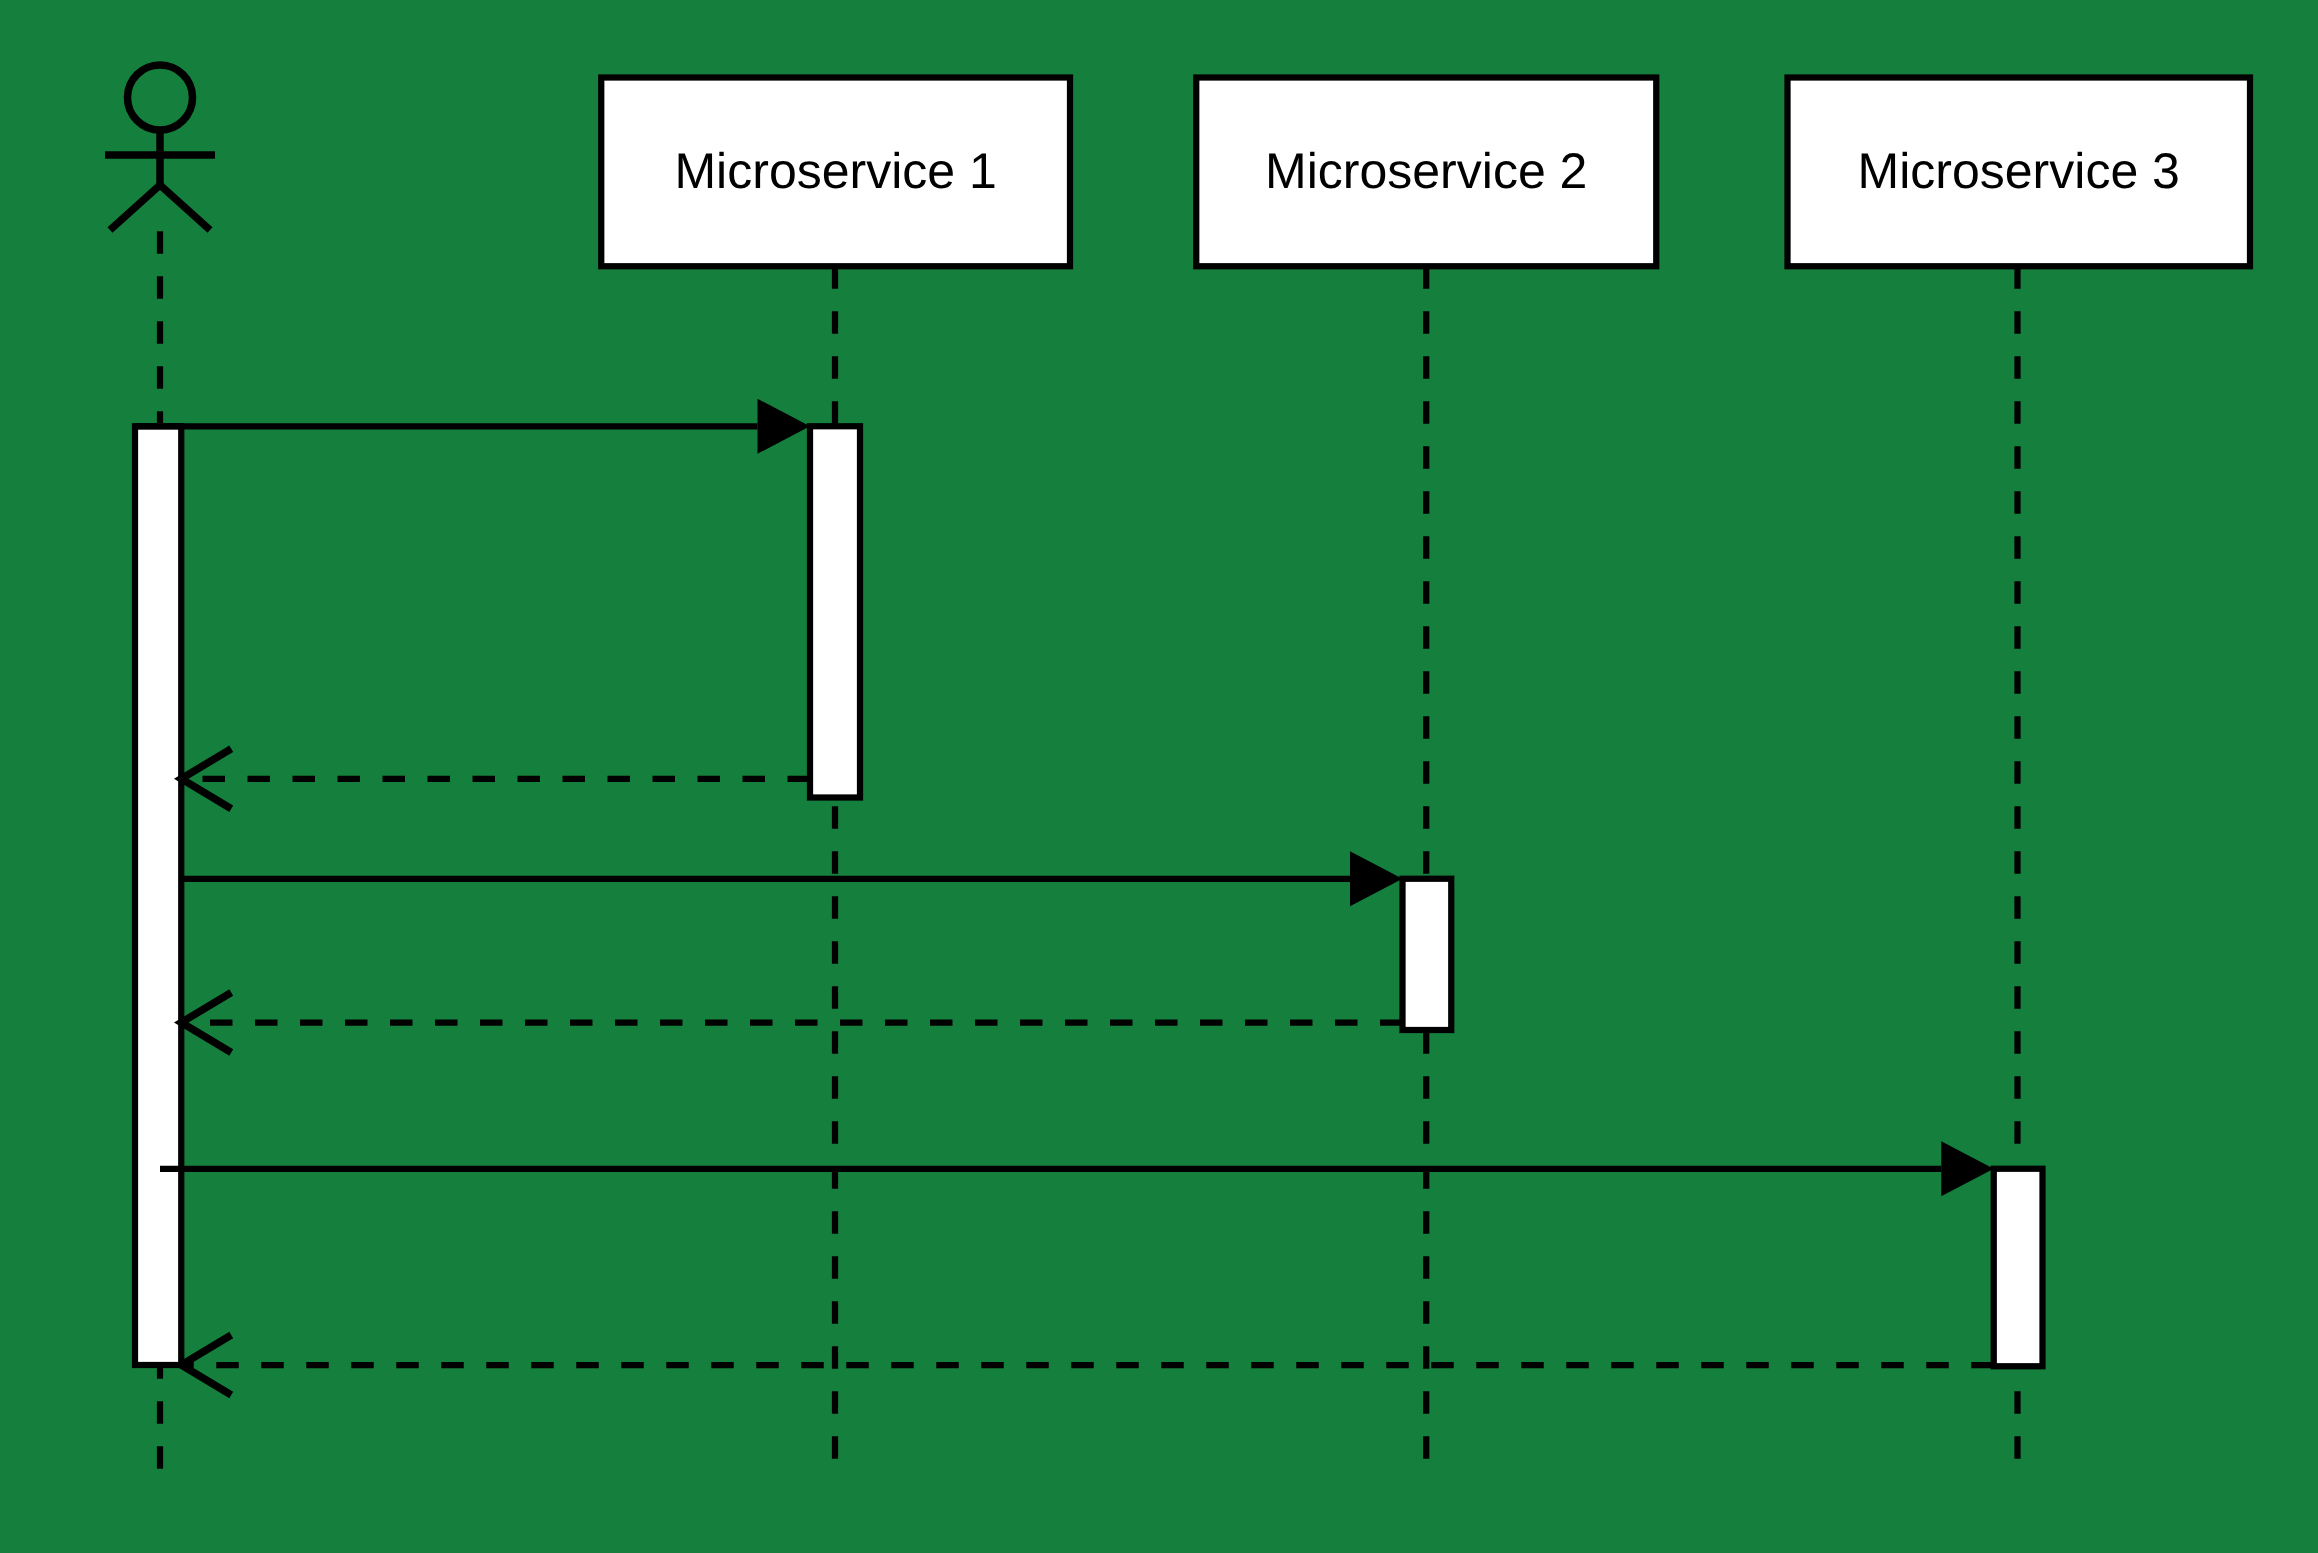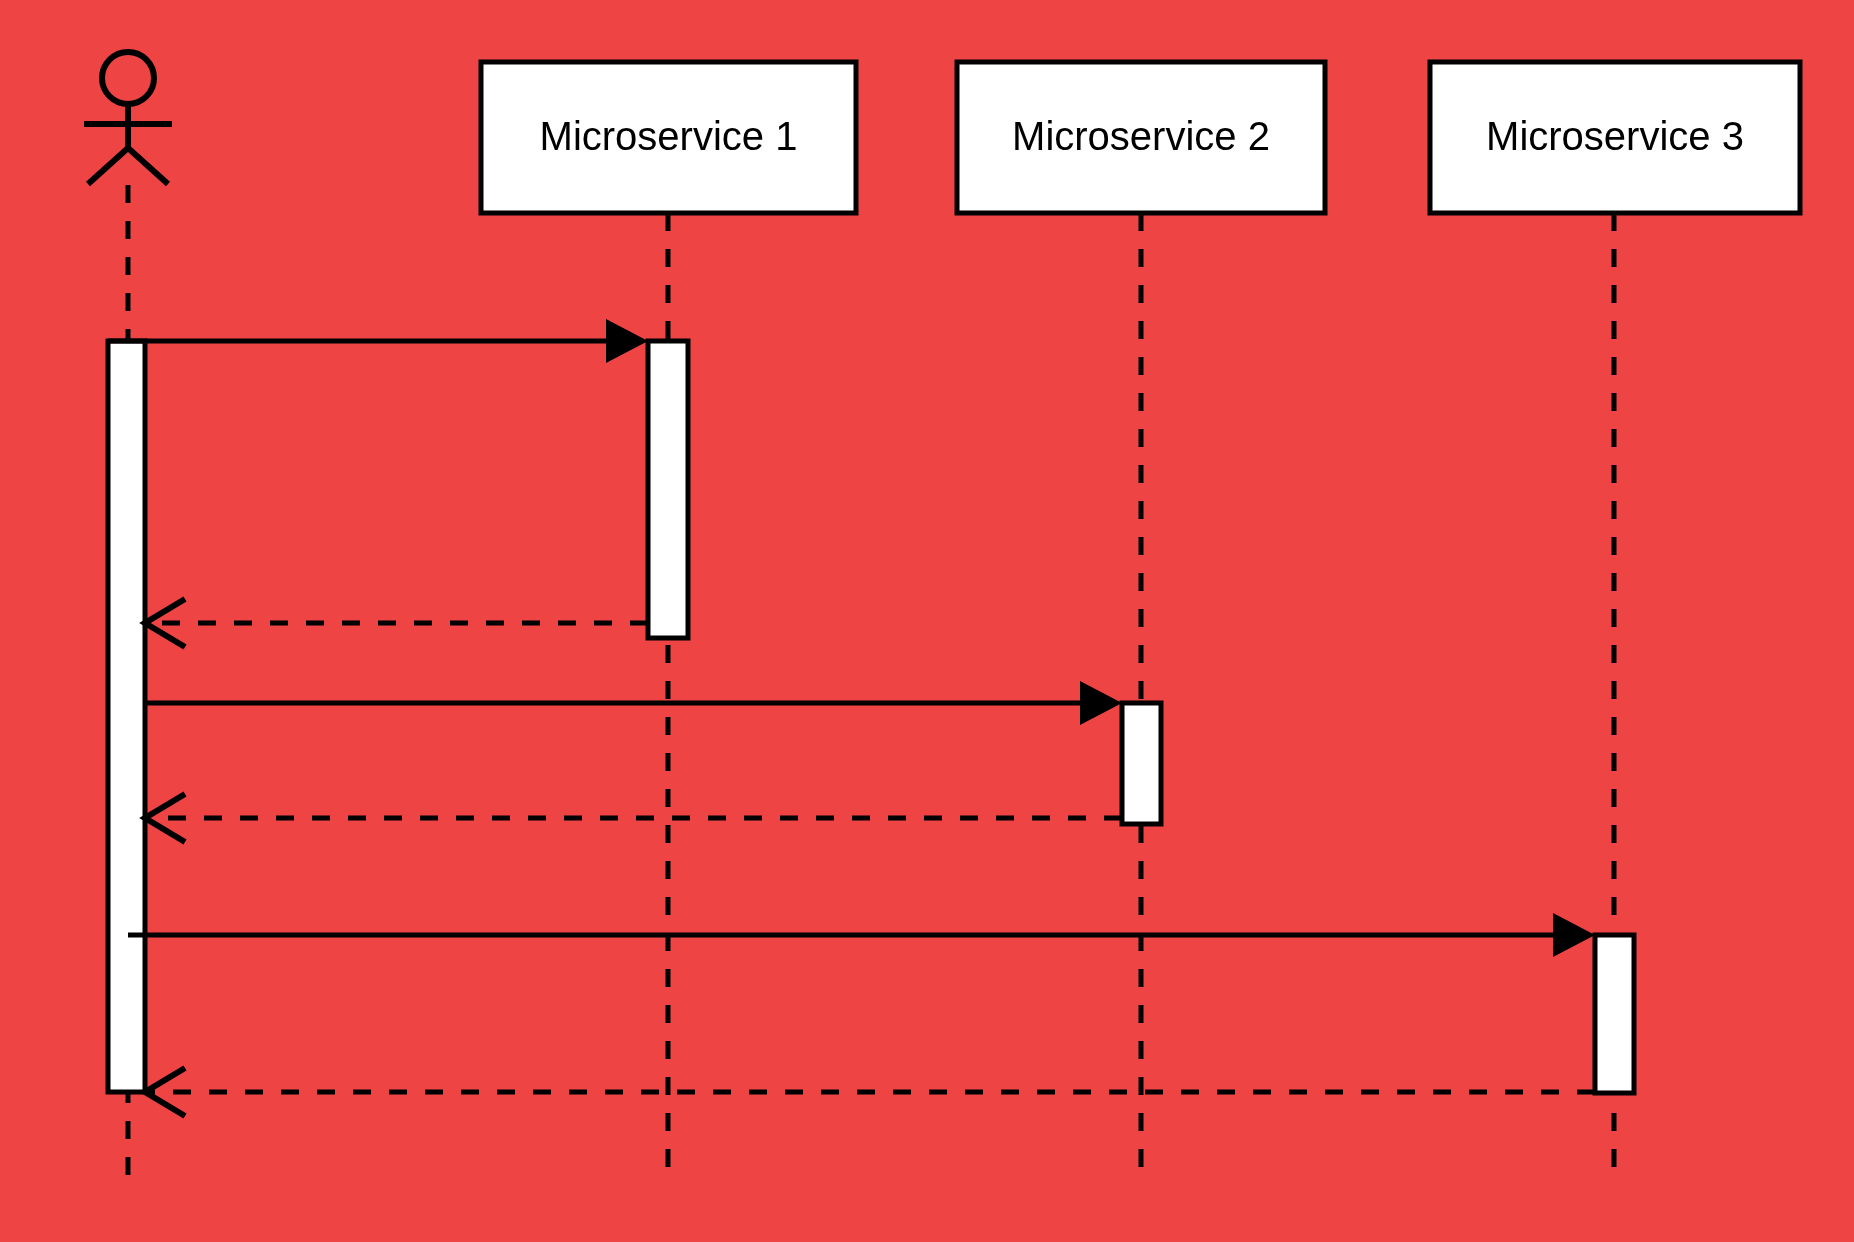--- a/index.html
+++ b/index.html
@@ -7,21 +7,21 @@
     padding: 0;
     background: #ffffff;
   }
   body {
     font-family: "Liberation Sans", sans-serif;
   }
   #diagram-root {
     position: relative;
     width: 1854px;
     height: 1242px;
-    background: #ef4444;
+    background: #15803d;
     overflow: hidden;
   }
   #sequence-svg {
     display: block;
     width: 1854px;
     height: 1242px;
   }
   .participant-label {
     font-family: "Liberation Sans", sans-serif;
     font-size: 40px;

